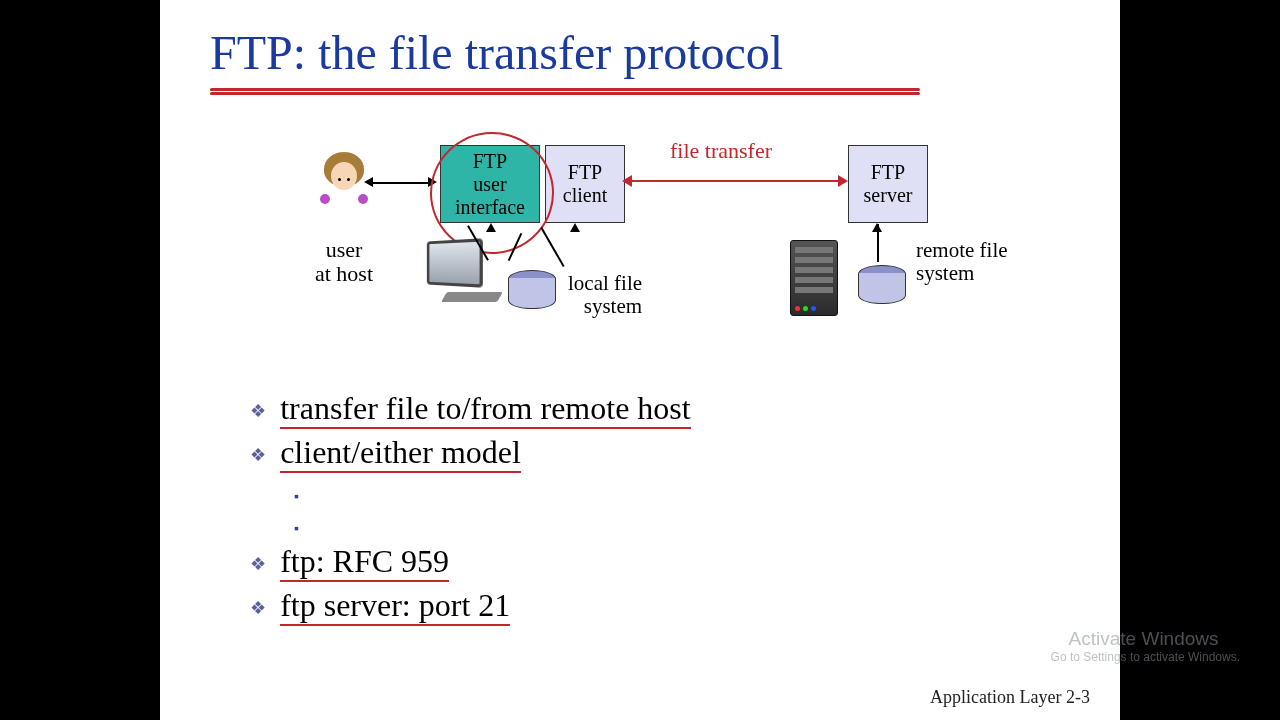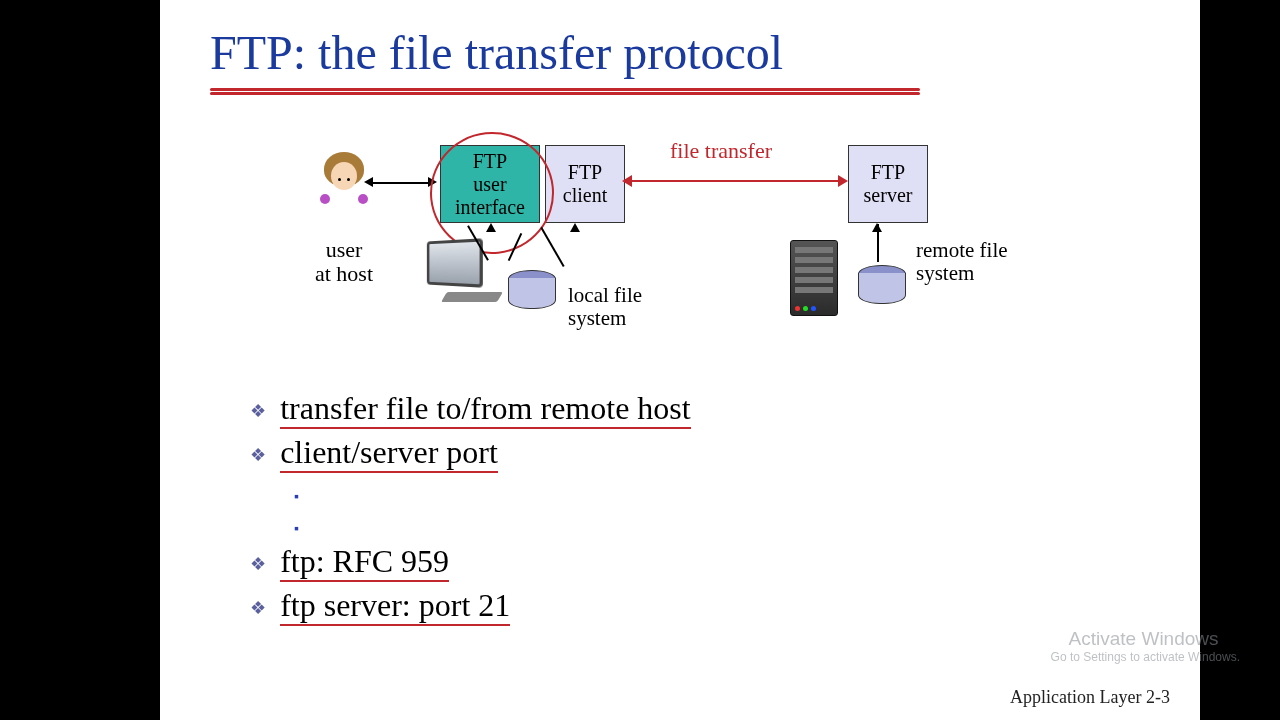--- a/index.html
+++ b/index.html
@@ -1,17 +1,17 @@
 <!DOCTYPE html>
 <html><head>
 <meta charset="utf-8">
 <style>
 html,body{margin:0;padding:0;height:100%;background:#000;font-family:Georgia,'Times New Roman',serif;}
 .stage{width:1280px;height:720px;position:relative;margin:0 auto;background:#000;}
-.slide{position:absolute;left:160px;top:0;width:1040px;height:720px;background:#fff;}
+.slide{position:absolute;left:160px;top:0;width:960px;height:720px;background:#fff;}
 .title{position:absolute;left:50px;top:25px;font-size:48px;color:#1a3a9e;font-family:Georgia,serif;}
 .title-underline{position:absolute;left:50px;top:88px;width:710px;height:6px;}
 .title-underline::before{content:"";position:absolute;left:0;top:0;width:100%;height:3px;background:#c1272d;border-radius:2px;}
 .title-underline::after{content:"";position:absolute;left:0;top:4px;width:100%;height:3px;background:#c1272d;border-radius:2px;}
 
 .diagram{position:absolute;left:120px;top:130px;width:760px;height:210px;}
 .box{position:absolute;border:1px solid #333;display:flex;flex-direction:column;justify-content:center;align-items:center;font-size:20px;line-height:1.15;text-align:center;padding:4px;box-sizing:border-box;}
 .box-ui{left:160px;top:15px;width:100px;height:78px;background:#2fb5a7;}
 .box-client{left:265px;top:15px;width:80px;height:78px;background:#dfe0f6;}
 .box-server{left:568px;top:15px;width:80px;height:78px;background:#dfe0f6;}
@@ -28,21 +28,21 @@
 .pc{position:absolute;left:130px;top:110px;width:90px;}
 .monitor{width:52px;height:40px;background:linear-gradient(#dfe4ea,#9aa2ad);border:3px solid #444;border-radius:4px;margin-left:14px;transform:perspective(120px) rotateY(-16deg);}
 .kb{width:56px;height:10px;background:#888;margin-top:6px;margin-left:34px;transform:skewX(-30deg);border-radius:2px;}
 
 .cyl{position:absolute;width:46px;height:40px;}
 .cyl::before{content:"";position:absolute;left:0;top:0;width:100%;height:16px;background:#8a90c9;border:1px solid #333;border-radius:50%;}
 .cyl::after{content:"";position:absolute;left:0;top:8px;width:100%;height:30px;background:#c0c4e7;border:1px solid #333;border-top:none;border-radius:0 0 22px 22px / 0 0 9px 9px;}
 .cyl-local{left:228px;top:140px;}
 .cyl-remote{left:578px;top:135px;}
 .fs-lbl{position:absolute;font-size:21px;line-height:1.1;}
-.fs-local{left:288px;top:154px;}
+.fs-local{left:288px;top:142px;text-align:right;}
 .fs-remote{left:636px;top:109px;}
 
 .server-rack{position:absolute;left:510px;top:110px;width:46px;height:74px;background:linear-gradient(#555,#2b2b2b);border:1px solid #111;border-radius:3px;}
 .server-rack::before{content:"";position:absolute;left:4px;top:6px;width:38px;height:6px;background:#777;box-shadow:0 10px 0 #777,0 20px 0 #777,0 30px 0 #777,0 40px 0 #777;}
 .server-rack::after{content:"";position:absolute;left:4px;bottom:4px;width:5px;height:5px;background:#e33;border-radius:50%;box-shadow:8px 0 0 #2d2,16px 0 0 #25f;}
 
 .line{position:absolute;background:#c1272d;height:2px;}
 .line.blk{background:#000;}
 .ah{position:absolute;width:0;height:0;border-style:solid;}
 .ah.red-r{border-width:6px 0 6px 10px;border-color:transparent transparent transparent #c1272d;}
@@ -143,21 +143,21 @@
 system</span></div>
     </div>
 
     <div class="content">
       <div class="b1">
         <span class="mk">❖</span>
         <span class="tx"><span class="ul-red">transfer file to/from remote host</span></span>
       </div>
       <div class="b1">
         <span class="mk">❖</span>
-        <span class="tx"><span class="ul-red">client/server port</span></span>
+        <span class="tx"><span class="ul-red">client/either model</span></span>
       </div>
       <div class="b2">
         <span class="mk">▪</span>
       </div>
       <div class="b2">
         <span class="mk">▪</span>
       </div>
       <div class="b1">
         <span class="mk">❖</span>
         <span class="tx"><span class="ul-red">ftp: RFC 959</span></span>

